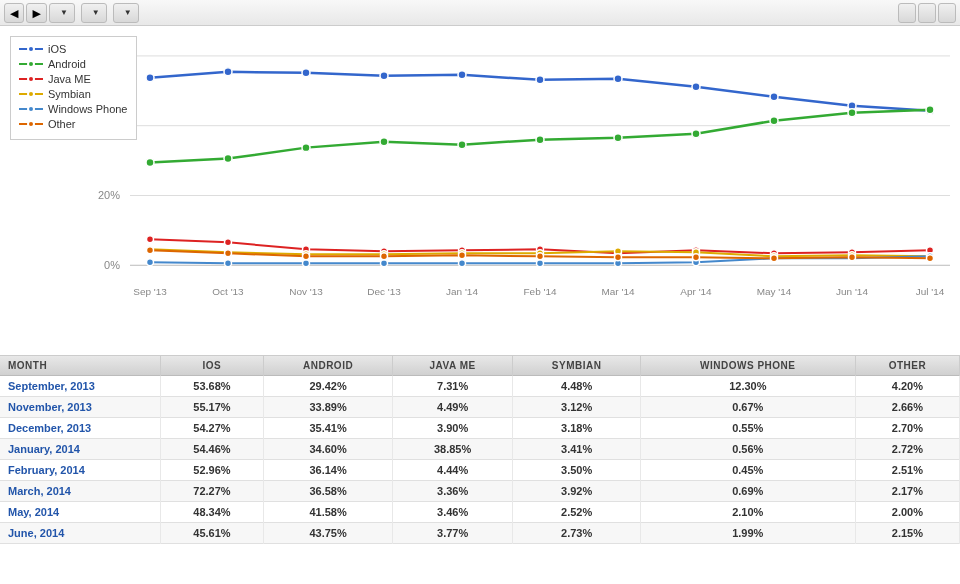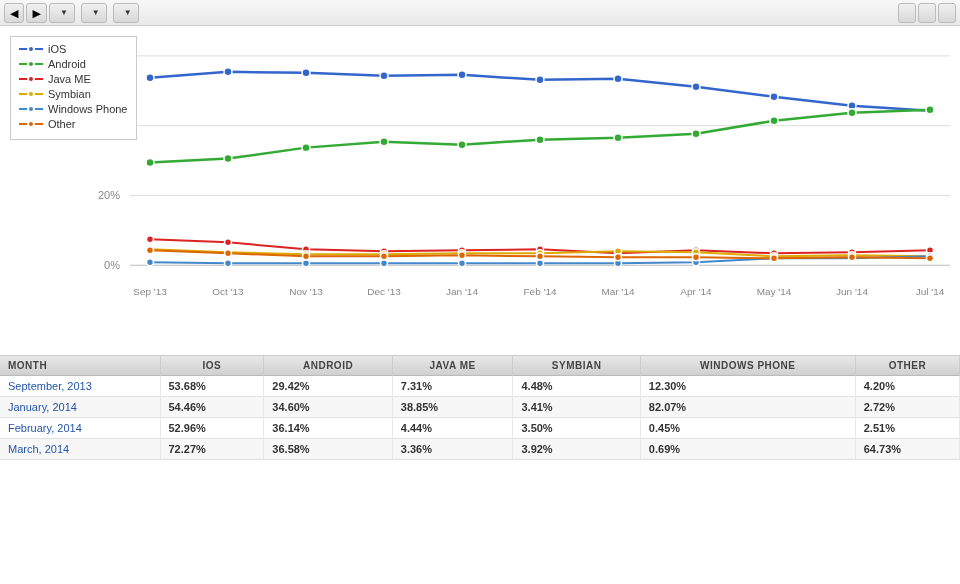--- a/index.html
+++ b/index.html
@@ -130,22 +130,22 @@
     tbody tr {
       border-bottom: 1px solid #e0e0e0;
     }
     tbody tr:nth-child(even) { background: #f7f7f7; }
     tbody tr:nth-child(odd) { background: #fff; }
     tbody td {
       padding: 4px 8px;
       color: #333;
       border-right: 1px solid #e8e8e8;
     }
-    tbody td:first-child { color: #2255aa; font-weight: normal; }
-    tbody td:not(:first-child) { font-weight: bold; }
+    tbody td:first-child { color: #2255aa; font-weight: bold; }
+    tbody td:not(:first-child) { text-align: center; font-weight: bold; }
 
     svg#main-chart {
       width: 100%;
       height: 100%;
     }
   </style>
 </head>
 <body>
 
 <div id="toolbar">
@@ -347,41 +347,77 @@
     <tr>
           <td>September, 2013</td>
           <td>53.68%</td>
           <td>29.42%</td>
           <td>7.31%</td>
           <td>4.48%</td>
           <td>12.30%</td>
           <td>4.20%</td>
         </tr>
         <tr>
+          <td>November, 2013</td>
+          <td>55.17%</td>
+          <td>33.89%</td>
+          <td>4.49%</td>
+          <td>3.12%</td>
+          <td>0.67%</td>
+          <td>2.66%</td>
+        </tr>
+        <tr>
+          <td>December, 2013</td>
+          <td>54.27%</td>
+          <td>35.41%</td>
+          <td>3.90%</td>
+          <td>3.18%</td>
+          <td>0.55%</td>
+          <td>2.70%</td>
+        </tr>
+        <tr>
           <td>January, 2014</td>
           <td>54.46%</td>
           <td>34.60%</td>
           <td>38.85%</td>
           <td>3.41%</td>
-          <td>82.07%</td>
+          <td>0.56%</td>
           <td>2.72%</td>
         </tr>
         <tr>
           <td>February, 2014</td>
           <td>52.96%</td>
           <td>36.14%</td>
           <td>4.44%</td>
           <td>3.50%</td>
           <td>0.45%</td>
           <td>2.51%</td>
         </tr>
         <tr>
           <td>March, 2014</td>
           <td>72.27%</td>
           <td>36.58%</td>
           <td>3.36%</td>
           <td>3.92%</td>
           <td>0.69%</td>
-          <td>64.73%</td>
+          <td>2.17%</td>
+        </tr>
+        <tr>
+          <td>May, 2014</td>
+          <td>48.34%</td>
+          <td>41.58%</td>
+          <td>3.46%</td>
+          <td>2.52%</td>
+          <td>2.10%</td>
+          <td>2.00%</td>
+        </tr>
+        <tr>
+          <td>June, 2014</td>
+          <td>45.61%</td>
+          <td>43.75%</td>
+          <td>3.77%</td>
+          <td>2.73%</td>
+          <td>1.99%</td>
+          <td>2.15%</td>
         </tr>
       </tbody>
   </table>
 </div>
 
 </body></html>

